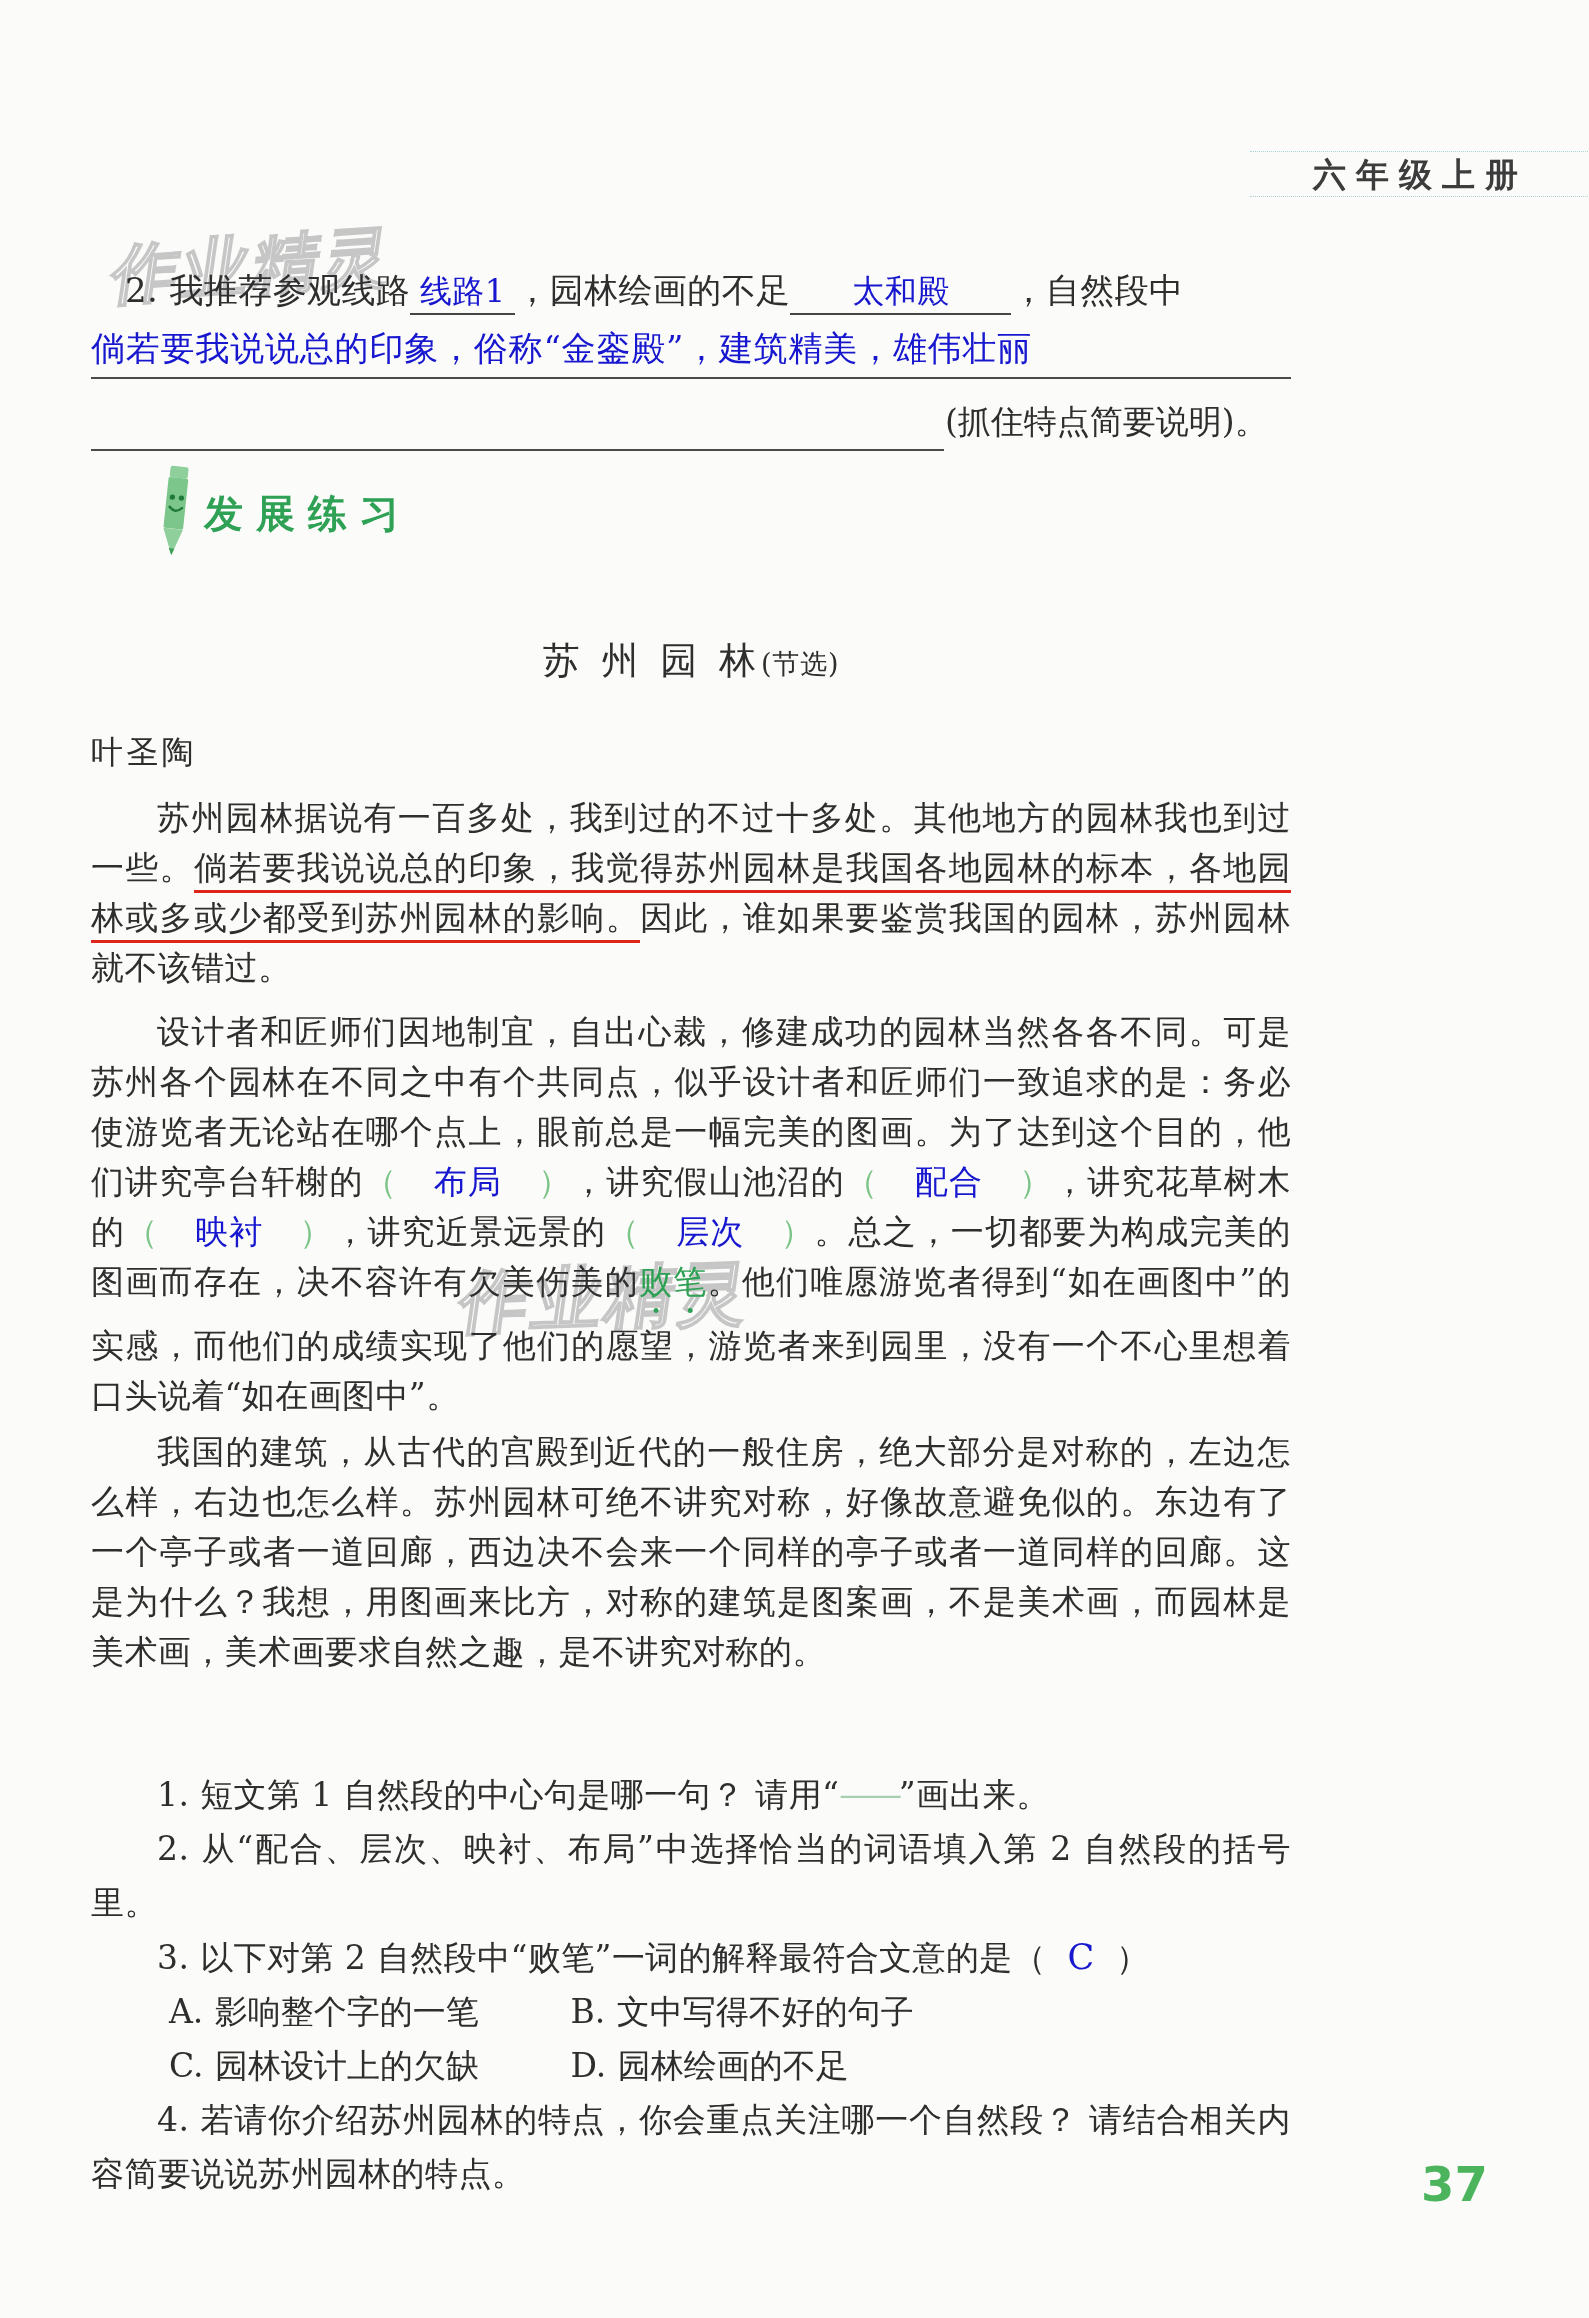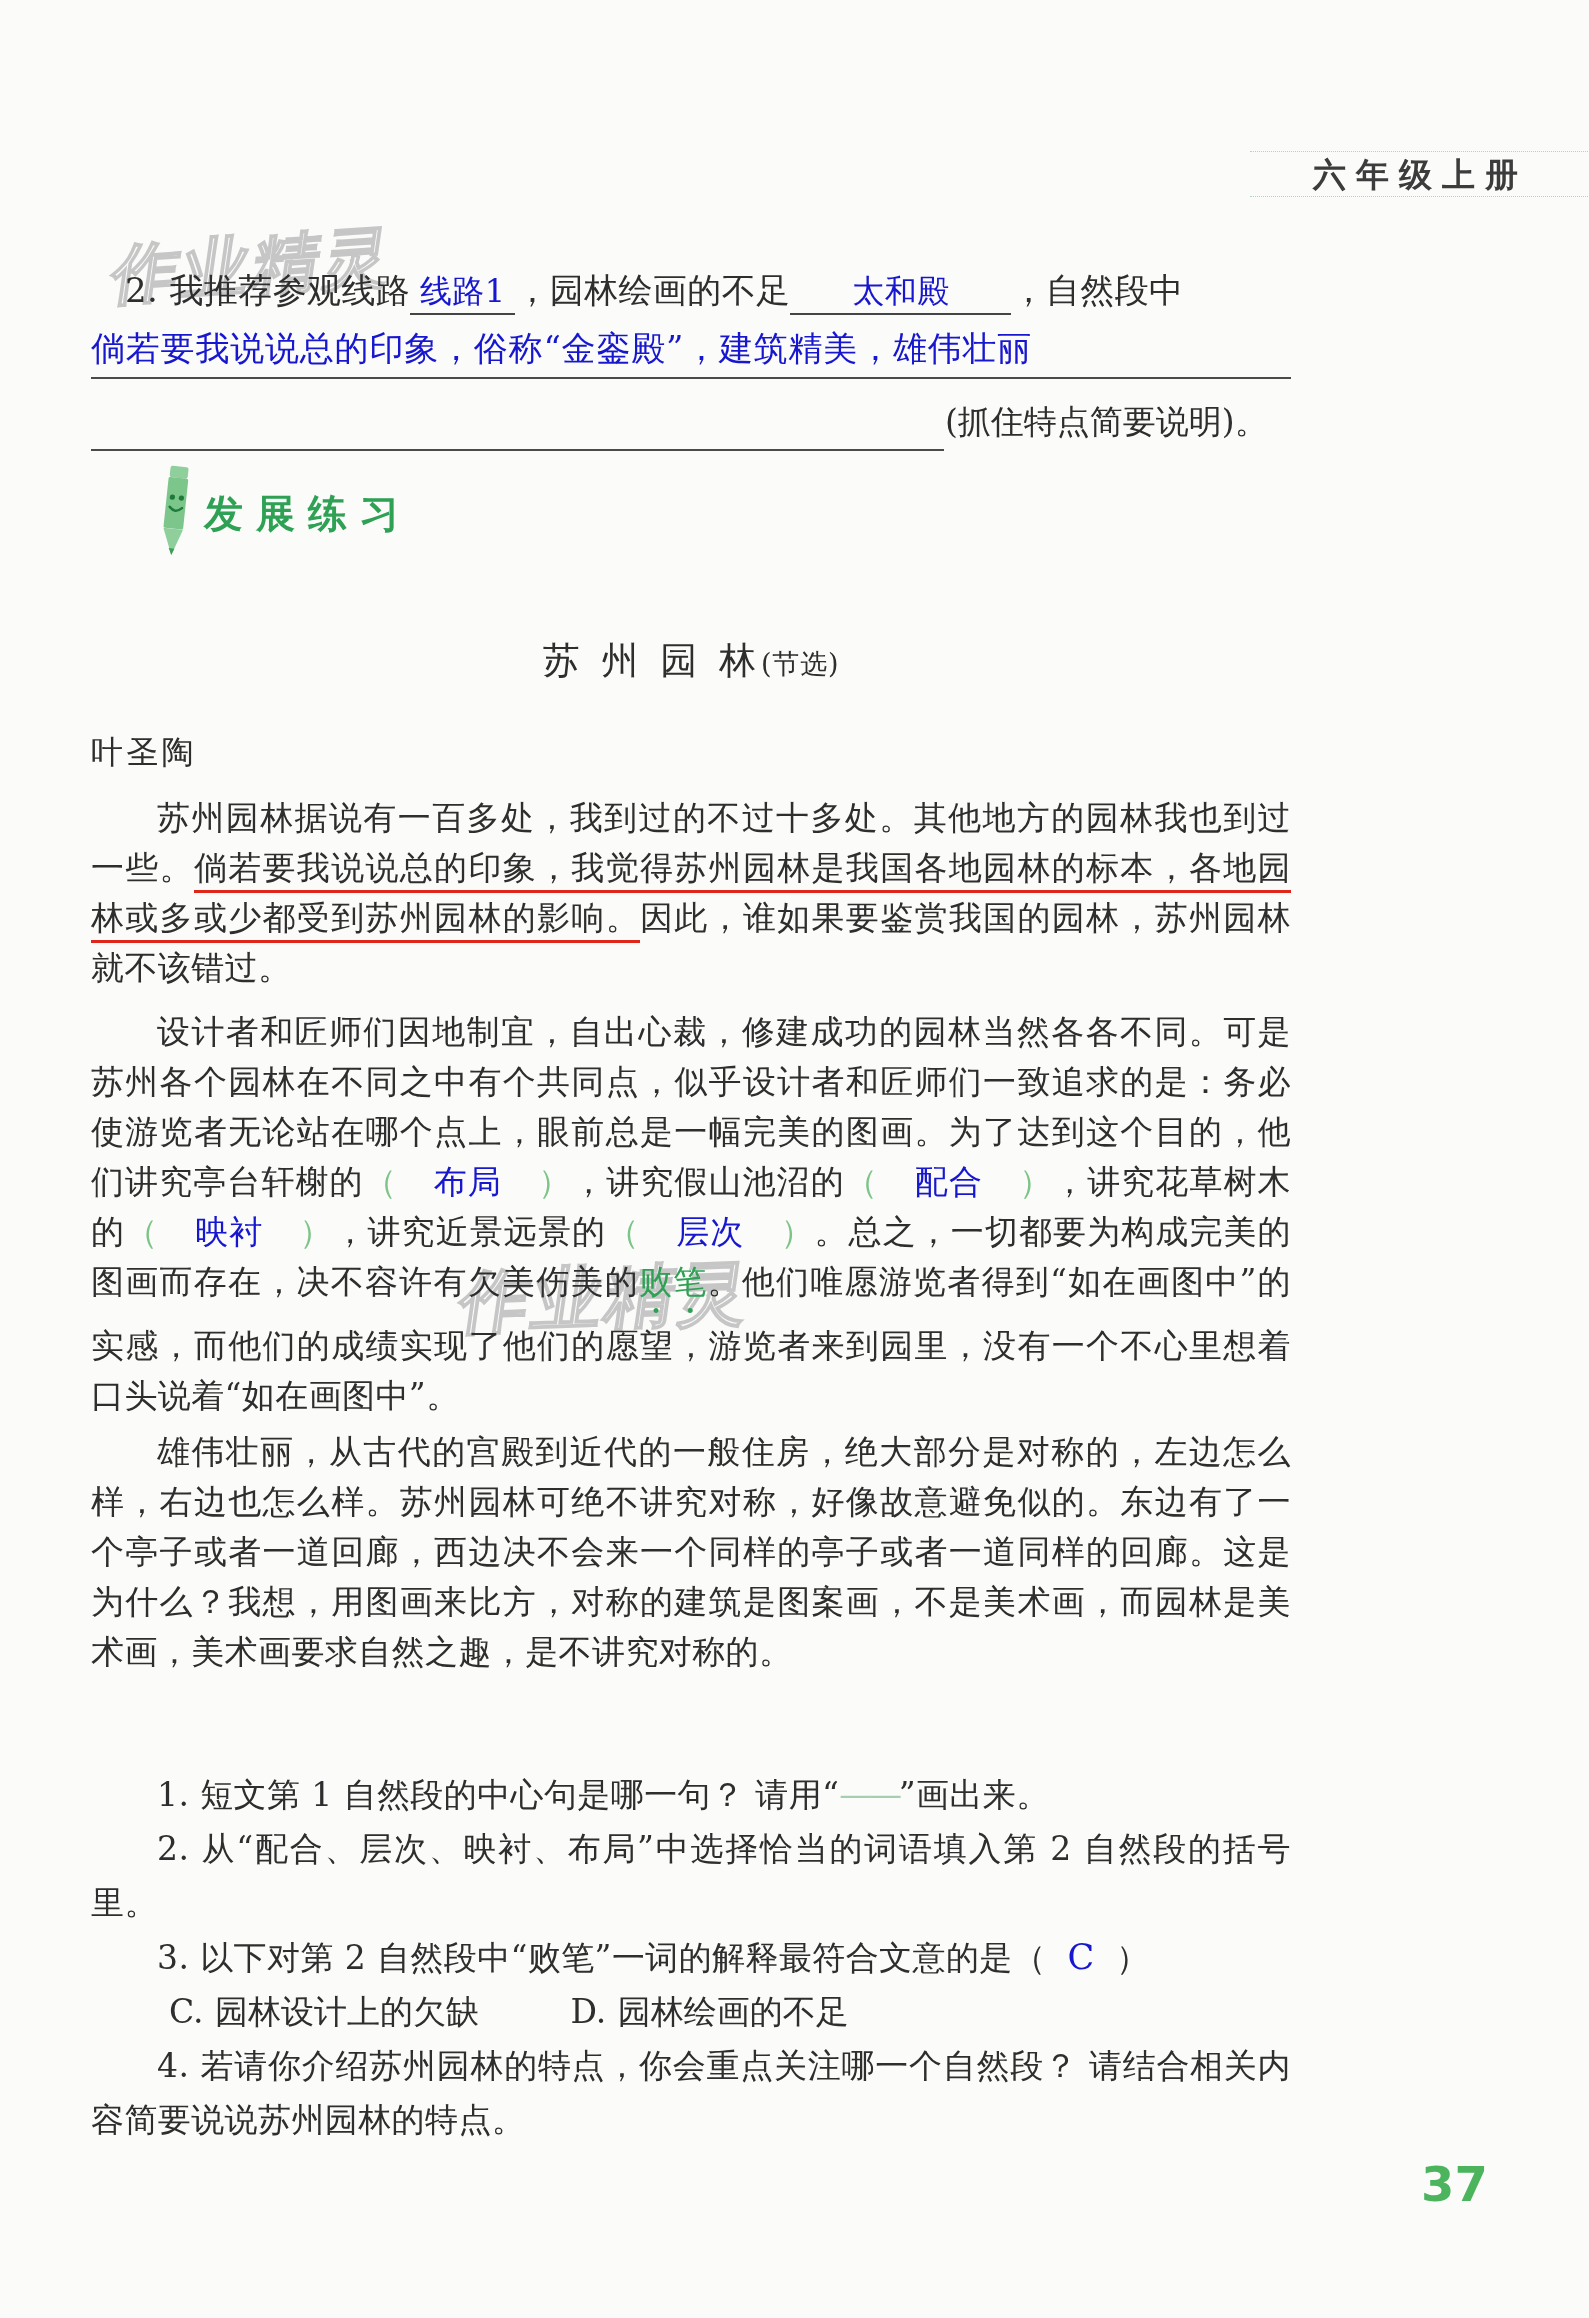--- a/index.html
+++ b/index.html
@@ -125,29 +125,33 @@
   <div class="art-author">叶圣陶</div>
 
   <div class="para p1">
     <span>苏州园林据说有一百多处，我到过的不过十多处。其他地方的园林我也到过一些。</span><span class="u-red">倘若要我说说总的印象，我觉得苏州园林是我国各地园林的标本，各地园林或多或少都受到苏州园林的影响。</span><span>因此，谁如果要鉴赏我国的园林，苏州园林就不该错过。</span>
   </div>
 
   <div class="para p2">
     <span>设计者和匠师们因地制宜，自出心裁，修建成功的园林当然各各不同。可是苏州各个园林在不同之中有个共同点，似乎设计者和匠师们一致追求的是：务必使游览者无论站在哪个点上，眼前总是一幅完美的图画。为了达到这个目的，他们讲究亭台轩榭的</span><span class="g-paren">（</span><span class="fill">布局</span><span class="g-paren">）</span><span>，讲究假山池沼的</span><span class="g-paren">（</span><span class="fill">配合</span><span class="g-paren">）</span><span>，讲究花草树木的</span><span class="g-paren">（</span><span class="fill">映衬</span><span class="g-paren">）</span><span>，讲究近景远景的</span><span class="g-paren">（</span><span class="fill">层次</span><span class="g-paren">）</span><span>。总之，一切都要为构成完美的图画而存在，决不容许有欠美伤美的</span><span class="g-word">败笔</span><span>。他们唯愿游览者得到“如在画图中”的实感，而他们的成绩实现了他们的愿望，游览者来到园里，没有一个不心里想着口头说着“如在画图中”。</span>
   </div>
 
-  <div class="para p3">雄伟壮丽，从古代的宫殿到近代的一般住房，绝大部分是对称的，左边怎么样，右边也怎么样。苏州园林可绝不讲究对称，好像故意避免似的。东边有了一个亭子或者一道回廊，西边决不会来一个同样的亭子或者一道同样的回廊。这是为什么？我想，用图画来比方，对称的建筑是图案画，不是美术画，而园林是美术画，美术画要求自然之趣，是不讲究对称的。</div>
+  <div class="para p3">我国的建筑，从古代的宫殿到近代的一般住房，绝大部分是对称的，左边怎么样，右边也怎么样。苏州园林可绝不讲究对称，好像故意避免似的。东边有了一个亭子或者一道回廊，西边决不会来一个同样的亭子或者一道同样的回廊。这是为什么？我想，用图画来比方，对称的建筑是图案画，不是美术画，而园林是美术画，美术画要求自然之趣，是不讲究对称的。</div>
 
   <div class="questions">
     <div class="q">
       <span>1. 短文第 1 自然段的中心句是哪一句？ 请用“</span><span class="q-dash">——</span><span>”画出来。</span>
     </div>
     <div class="q">2. 从“配合、层次、映衬、布局”中选择恰当的词语填入第 2 自然段的括号里。</div>
     <div class="q">
       <span>3. 以下对第 2 自然段中“败笔”一词的解释最符合文意的是（</span><span class="q-ansC">C</span><span>）</span>
+    </div>
+    <div class="opt-row">
+      <span class="opt-left"><span class="opt-label">A.</span><span>影响整个字的一笔</span></span>
+      <span><span class="opt-label">B.</span><span>文中写得不好的句子</span></span>
     </div>
     <div class="opt-row">
       <span class="opt-left"><span class="opt-label">C.</span><span>园林设计上的欠缺</span></span>
       <span><span class="opt-label">D.</span><span>园林绘画的不足</span></span>
     </div>
     <div class="q">4. 若请你介绍苏州园林的特点，你会重点关注哪一个自然段？ 请结合相关内容简要说说苏州园林的特点。</div>
   </div>
 
   <div class="page-num">37</div>
 

